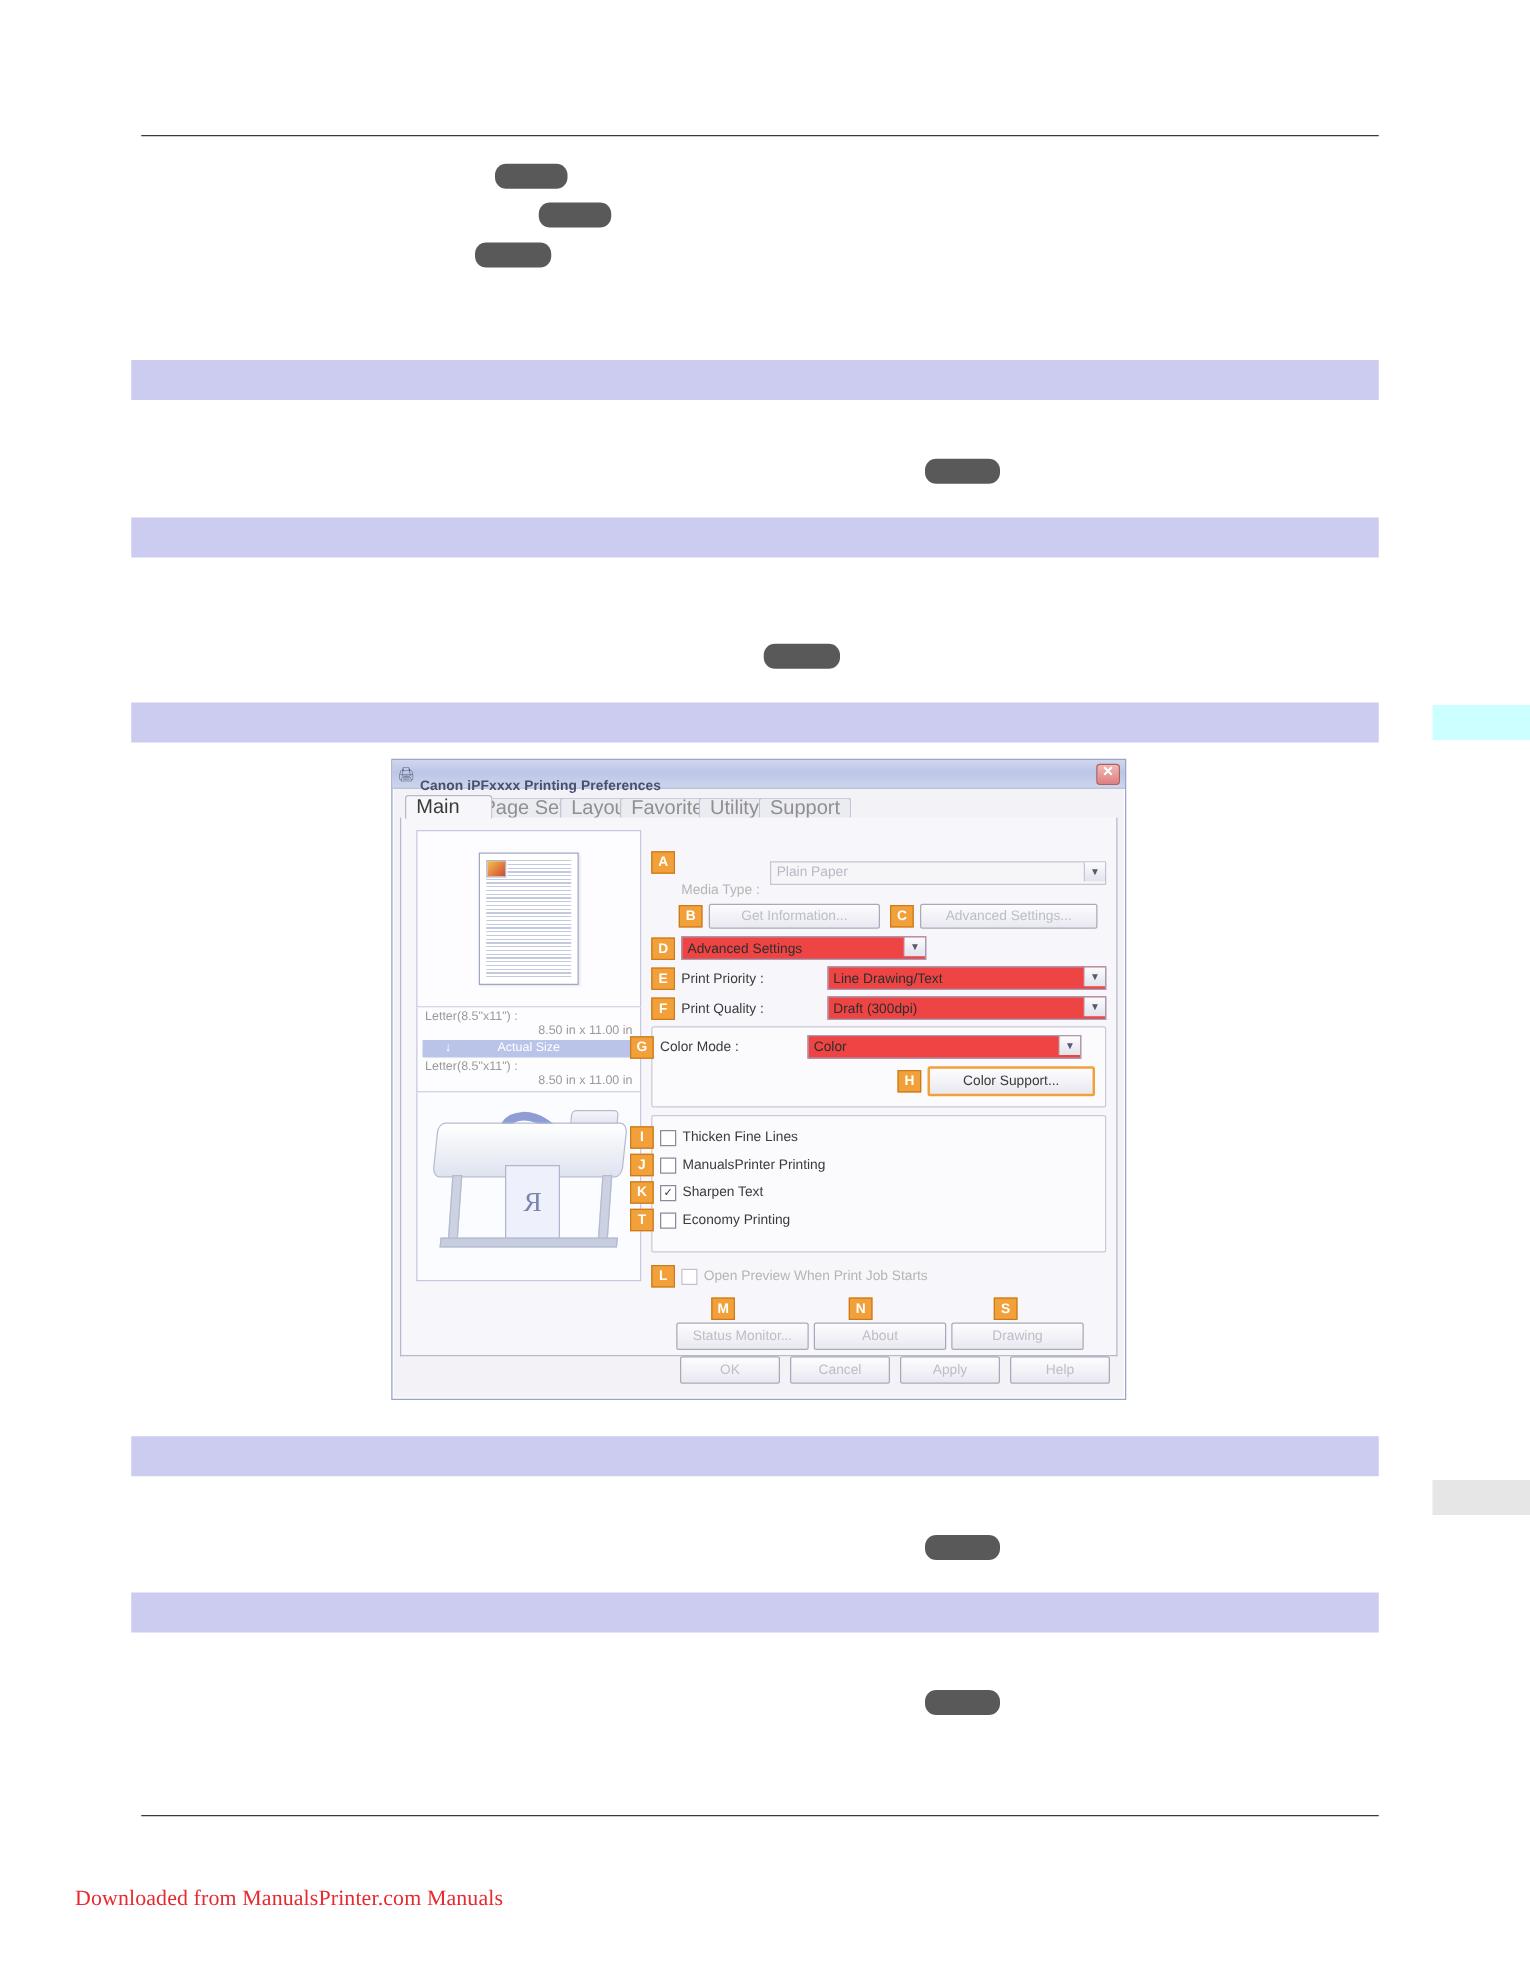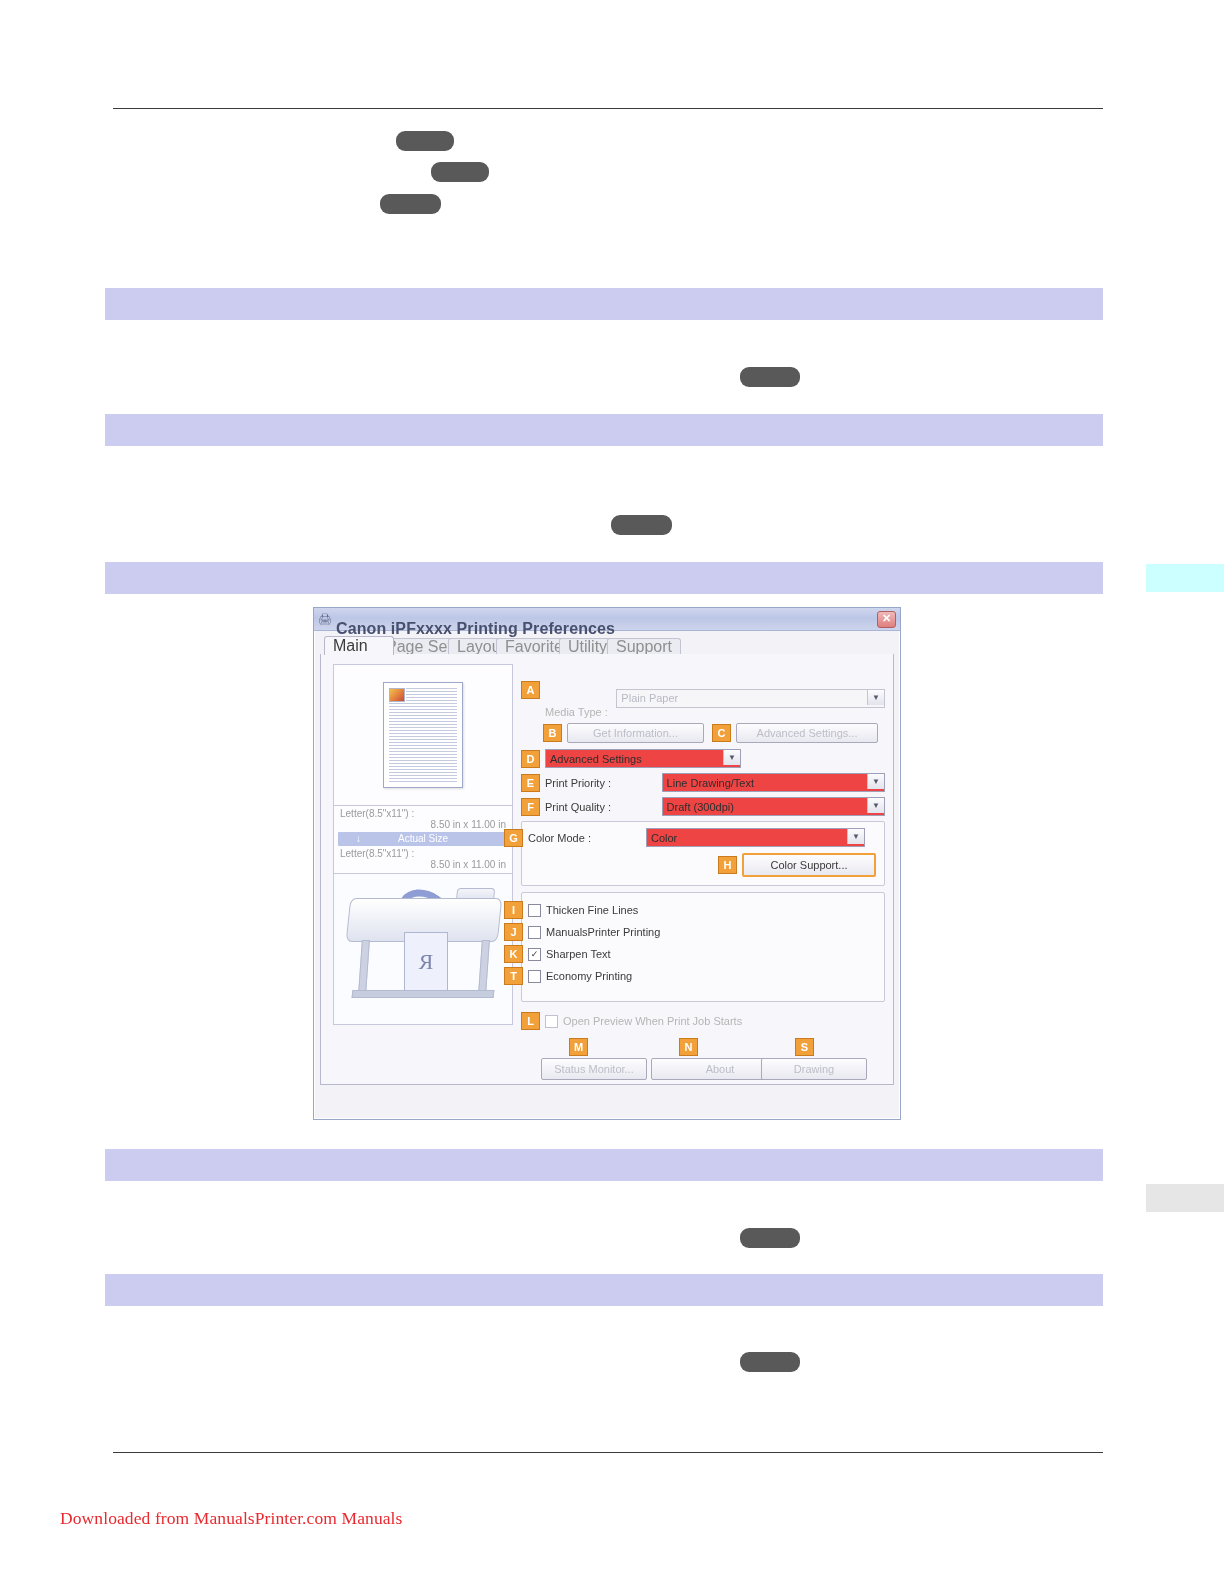--- a/index.html
+++ b/index.html
@@ -52,21 +52,21 @@
     border-bottom:1px solid #aab4d4;
     display:flex; align-items:center; padding:0 4px;
     position:relative;
   }
   .title-icon {
     width:14px; height:14px; margin-right:4px;
     display:flex; align-items:center; justify-content:center;
     font-size:11px; color:#5b6280;
   }
   .title-text {
-    font-size:16px; color:#47506e; font-weight:bold; letter-spacing:0.1px;margin-top:20px;
+    font-size:11px; color:#47506e; font-weight:bold; letter-spacing:0.1px;margin-top:20px;
   }
   .title-close {
     position:absolute; right:4px; top:3px; width:17px; height:15px;
     background:linear-gradient(to bottom,#f0b9b9,#e07e7e);
     border:1px solid #b06060; border-radius:3px;
     color:#ffffff; font-size:11px; line-height:13px; text-align:center;
     font-weight:bold;
   }
 
   .dialog-body {
@@ -398,24 +398,30 @@
           <span class="badge">L</span>
           <span class="box" style="border-color:#c2c2cf;"></span>
           <span class="lbl dim">Open Preview When Print Job Starts</span>
         </div>
 
         <div style="margin-top:8px; position:relative; height:42px;">
           <span class="badge" style="position:absolute; left:48px; top:0;">M</span>
           <span class="badge" style="position:absolute; left:158px; top:0;">N</span>
           <span class="badge" style="position:absolute; left:274px; top:0;">S</span>
           <div class="btn dim" style="position:absolute; left:20px; top:20px; width:104px; height:20px;">Status Monitor...</div>
-          <div class="btn dim" style="position:absolute; left:130px; top:20px; width:104px; height:20px;padding-left:16px;">About</div>
+          <div class="btn dim" style="position:absolute; left:130px; top:20px; width:104px; height:20px;">About</div>
           <div class="btn dim" style="position:absolute; left:240px; top:20px; width:104px; height:20px;">Drawing</div>
         </div>
 
       </div>
     </div>
 
+    <div class="dlg-bottom">
+      <div class="btn">OK</div>
+      <div class="btn">Cancel</div>
+      <div class="btn">Apply</div>
+      <div class="btn">Help</div>
+    </div>
 
   </div>
 </div>
 
 <div class="footer-link">Downloaded from ManualsPrinter.com Manuals</div>
 
 </body></html>

